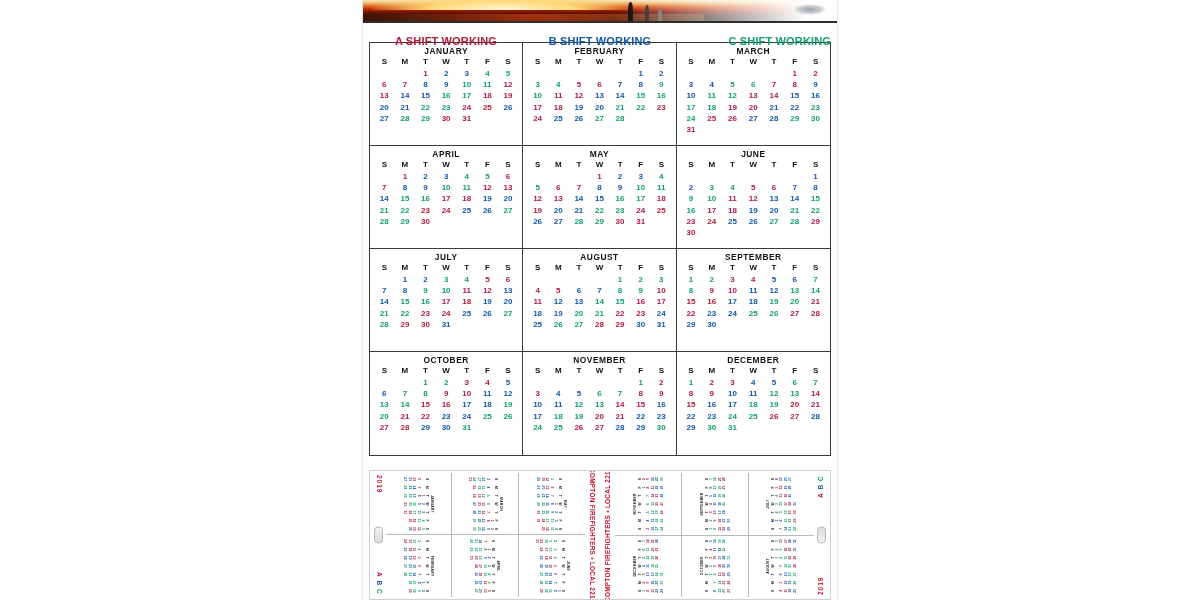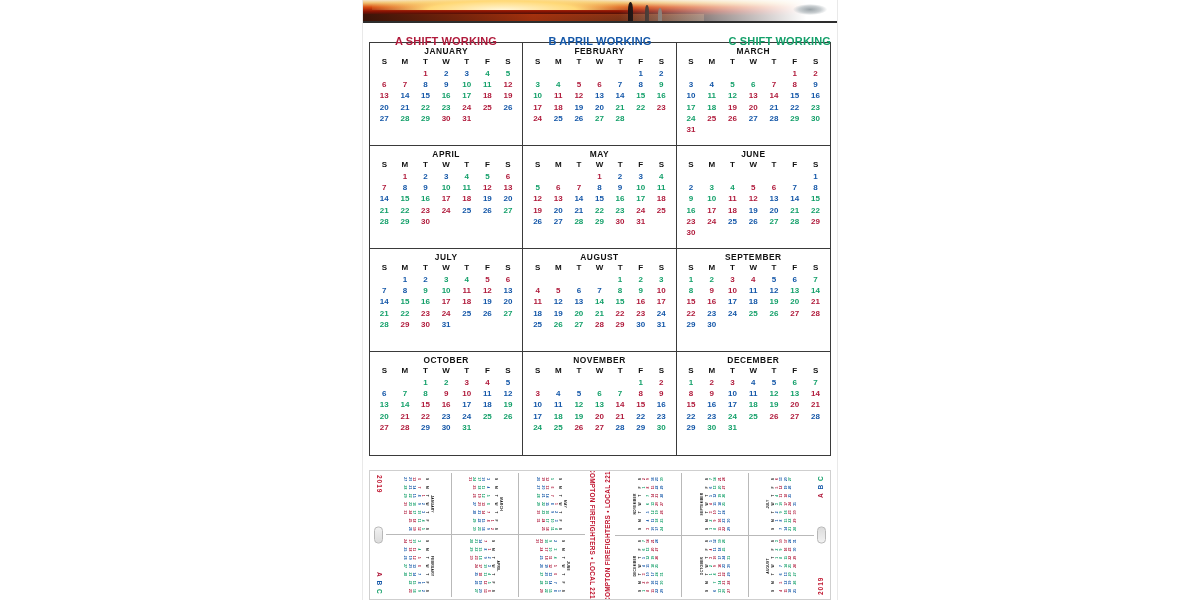--- a/index.html
+++ b/index.html
@@ -167,21 +167,21 @@
       <div class="fig a"></div>
       <div class="fig b"></div>
       <div class="fig c"></div>
       <div class="fadeR"></div>
       <div class="crest"></div>
     </div>
     <div id="bannerRule"></div>
 
     <div id="legend">
       <div class="lg a">A SHIFT WORKING</div>
-      <div class="lg b">B APRIL WORKING</div>
+      <div class="lg b">B SHIFT WORKING</div>
       <div class="lg c">C SHIFT WORKING</div>
     </div>
 
     <div id="months">
         <div class="mcell">
           <div class="mname">JANUARY</div>
           <table class="cal">
             <thead>
               <tr>
                 <th>S</th>

